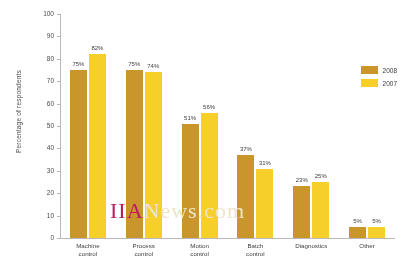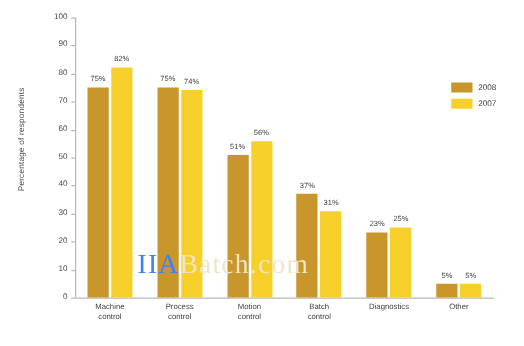--- a/index.html
+++ b/index.html
@@ -118,21 +118,21 @@
     position:absolute;
     left:110px;
     top:198px;
     font-size:22px;
     color:#efe4c8;
     font-family:"Liberation Serif", serif;
     letter-spacing:1px;
     white-space:nowrap;
     user-select:none;
   }
-  .watermark .hl{color:#3b82f6;margin-top:27px;}
+  .watermark .hl{color:#be185d;margin-top:27px;}
 </style>
 </head>
 <body>
 
 <div id="chart-root">
 
   <div class="ylabel">Percentage of respondents</div>
 
   <div class="axis-line-y"></div>
   <div class="axis-line-x"></div>
@@ -242,15 +242,15 @@
       <div class="legend-row">
         <span class="legend-swatch s0"></span>
         <span>2008</span>
       </div>
       <div class="legend-row">
         <span class="legend-swatch s1"></span>
         <span>2007</span>
       </div>
     </div>
 
-  <div class="watermark"><span class="hl">IIA</span><span>Batch.com</span></div>
+  <div class="watermark"><span class="hl">IIA</span><span>News.com</span></div>
 
 </div>
 
 </body></html>

